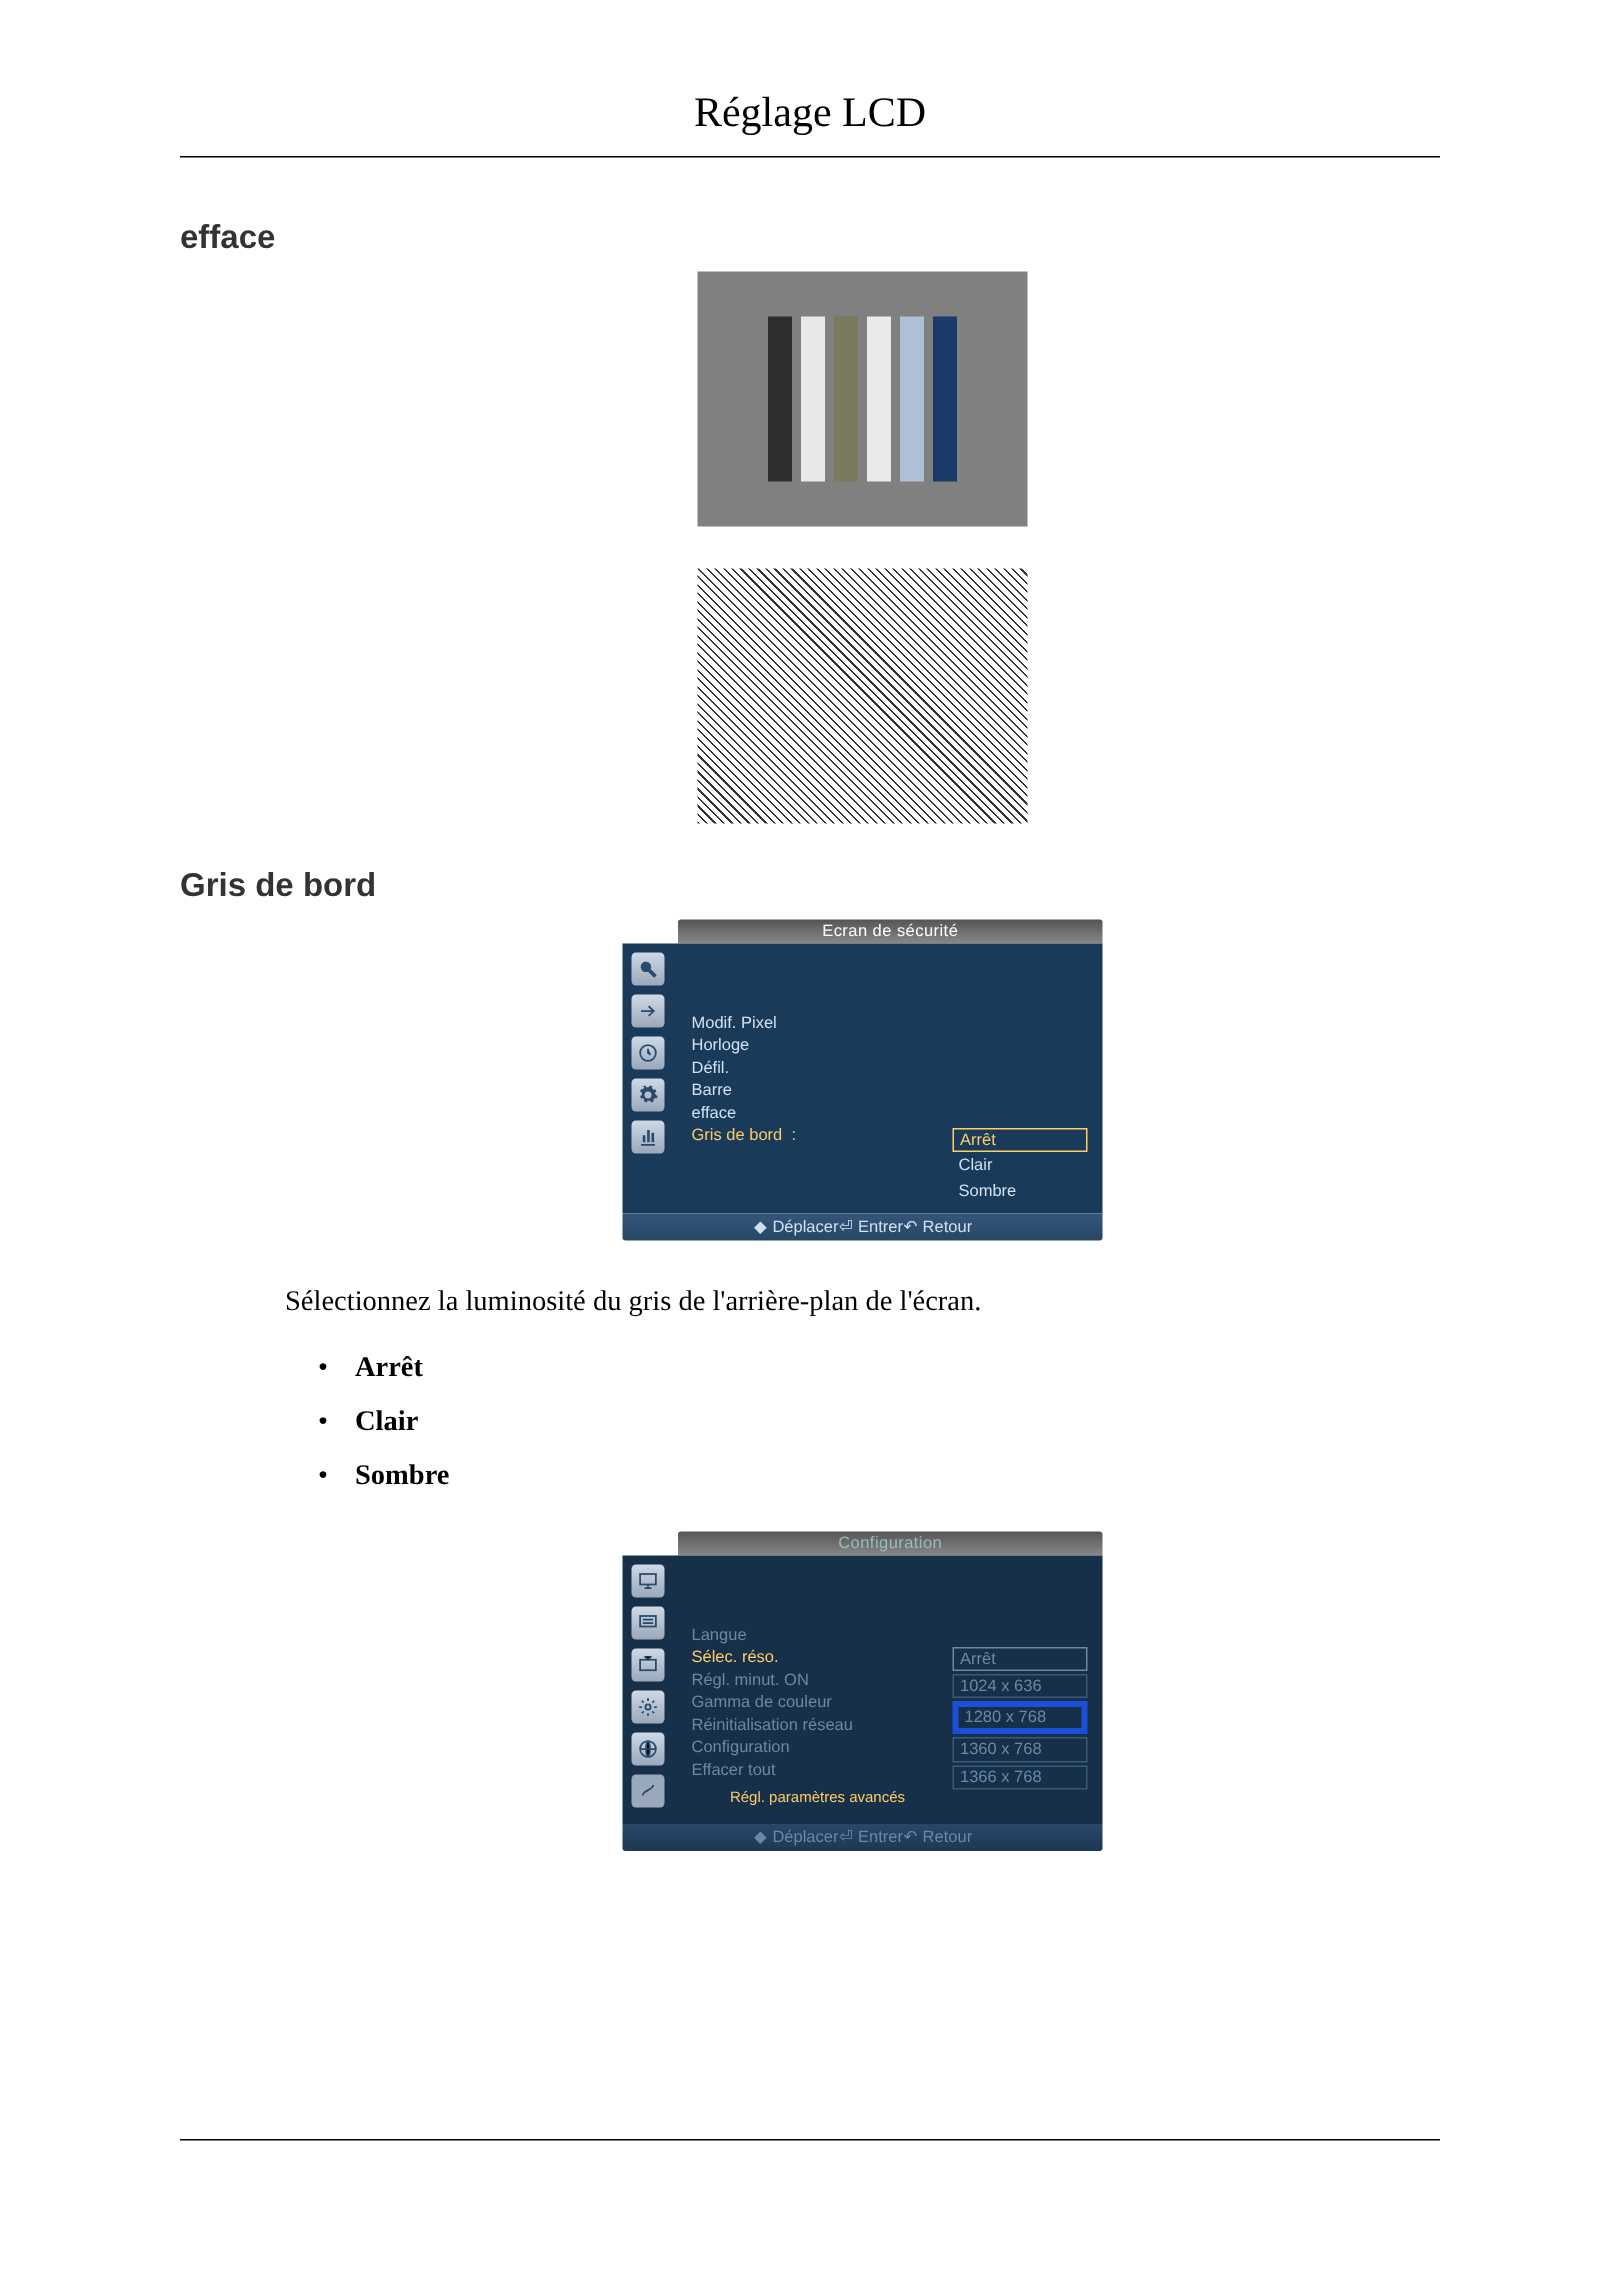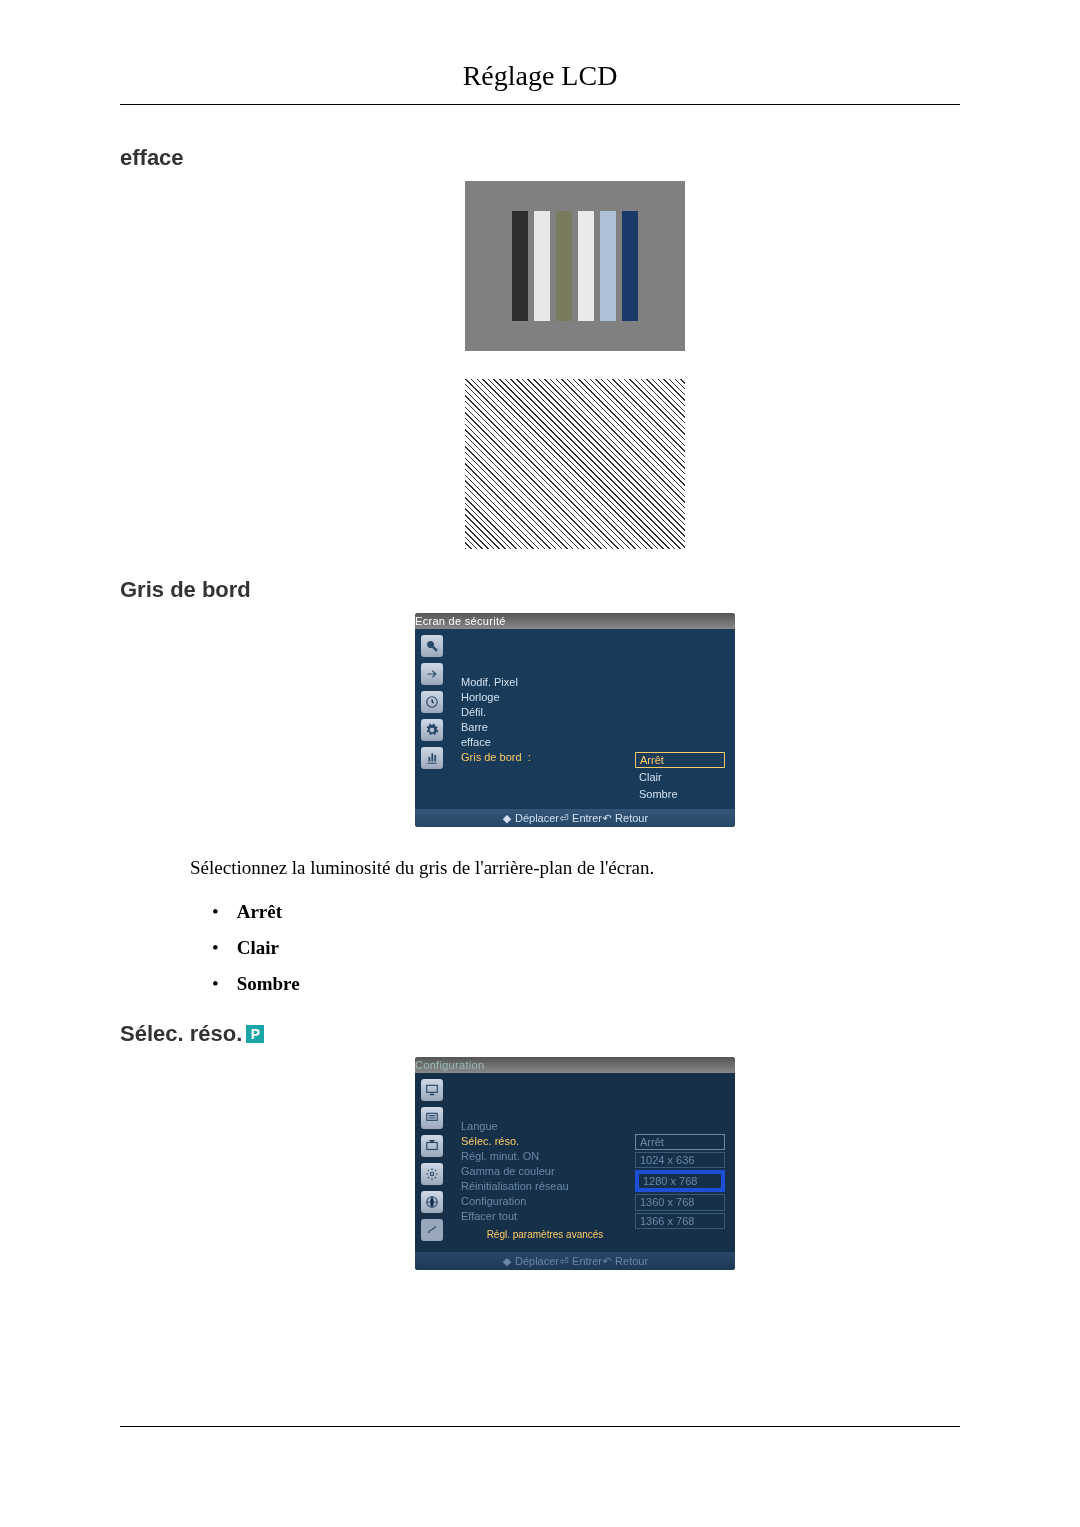--- a/index.html
+++ b/index.html
@@ -109,23 +109,25 @@
     width: 320px;
     font-family: Arial, Helvetica, sans-serif;
     font-size: 11px;
     color: #d0e0f0;
   }
   .menu-title {
     height: 16px;
     line-height: 16px;
     background: linear-gradient(#555,#888);
     color: #fff;
+    text-align: center;
     letter-spacing: 0.3px;
     border-top-left-radius: 2px;
     border-top-right-radius: 2px;
+    margin-left: 37px;
   }
   .menu-title.dim { color: #9bb; }
   .menu-body {
     display: flex;
     background: #1a3a5a;
     padding: 6px 10px 8px 6px;
     min-height: 130px;
     box-sizing: border-box;
   }
   .side-icons {
@@ -289,23 +291,20 @@
       </div>
     </div>
   </div>
   <div class="body-text">Sélectionnez la luminosité du gris de l'arrière-plan de l'écran.</div>
   <ul class="options">
     <li><b>Arrêt</b></li>
     <li><b>Clair</b></li>
     <li><b>Sombre</b></li>
   </ul>
 
-  <div class="section-title">
-    <span>Sélec. réso.</span><span class="p-badge">P</span>
-  </div>
   <div class="figure-row">
     <div class="figure-center">
       <div class="menu">
         <div class="menu-title dim">Configuration</div>
         <div class="menu-body" style="background:#16304a;">
           <div class="side-icons">
             <div class="side-icon">
                 <svg viewBox="0 0 24 24">
                   <rect x="3" y="4" width="18" height="12" fill="none" stroke="#2a4a6a" stroke-width="2"></rect>
                   <path stroke="#2a4a6a" stroke-width="2" d="M8 20h8M12 16v4"></path>

